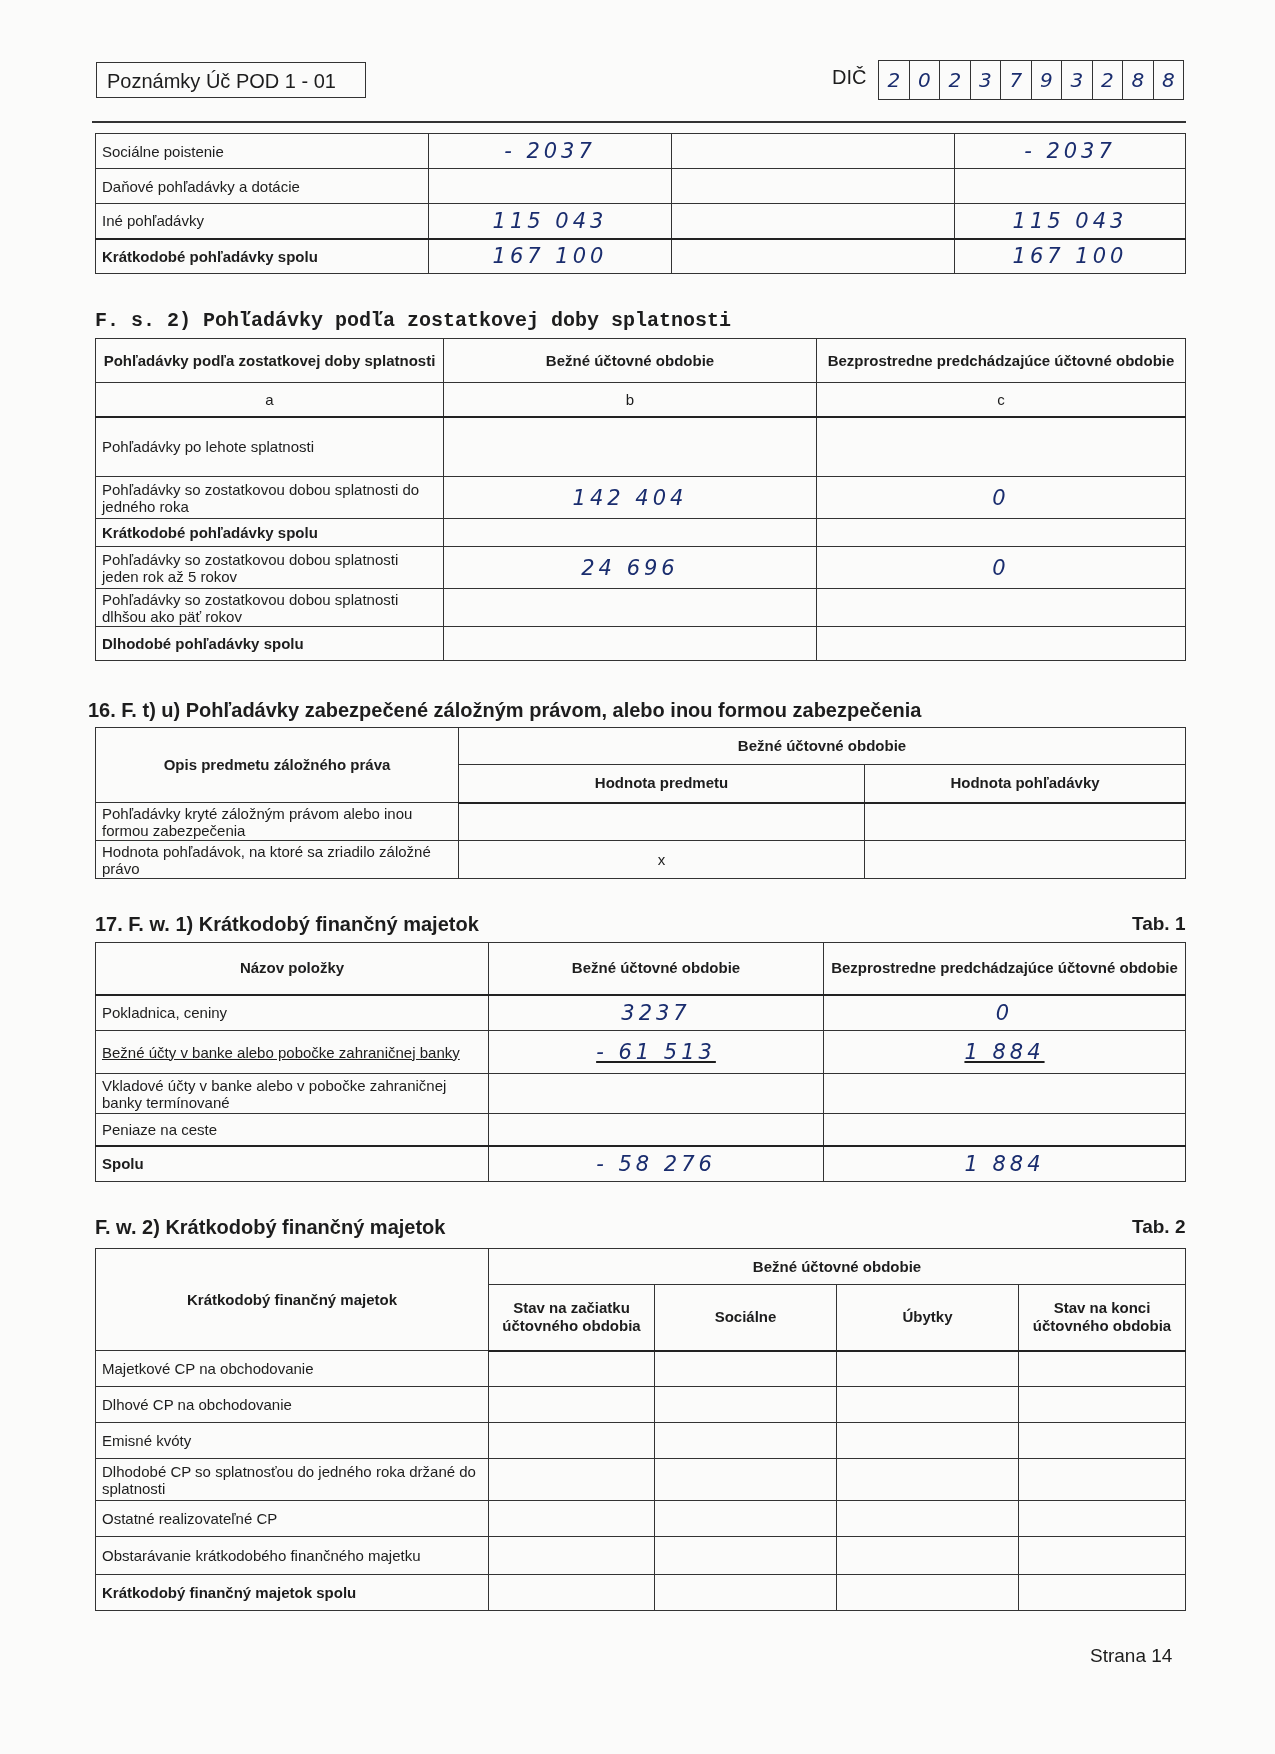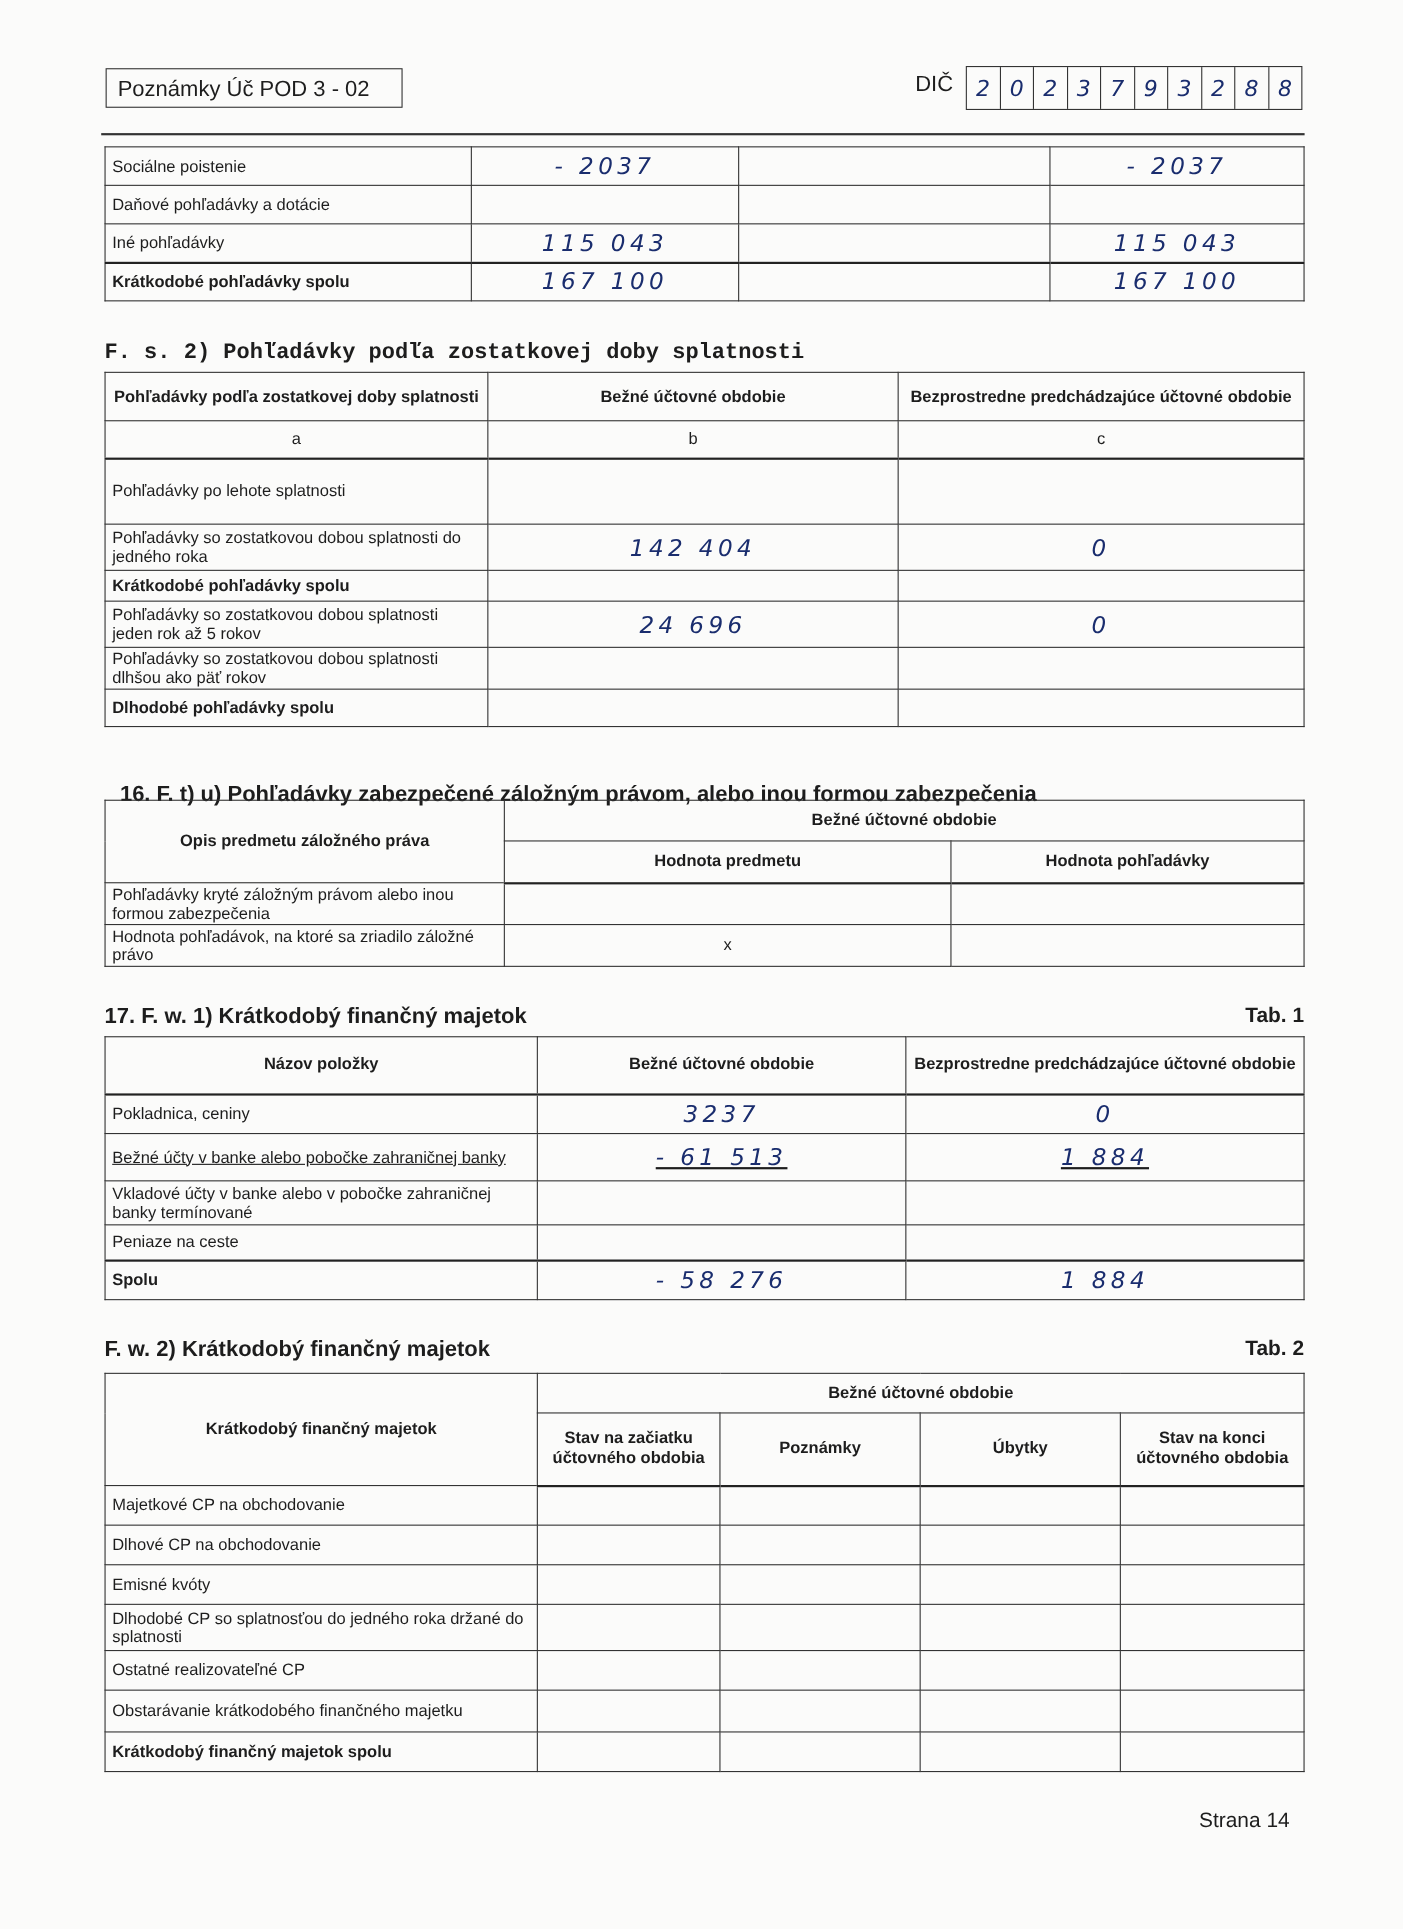--- a/index.html
+++ b/index.html
@@ -16,21 +16,21 @@
   .b { font-weight:bold; }
   .val { text-align:center; }
   .thick-top td { border-top:2.5px solid #222; }
   .thick-bottom th, .thick-bottom td { border-bottom:2.5px solid #222; }
   .title { font-weight:bold; font-size:20px; position:absolute; }
   .doc-tab { font-weight:bold; font-size:19px; position:absolute; }
 </style>
 </head>
 <body>
 
-<div class="abs" style="left:96px;top:62px;width:270px;height:36px;border:1.5px solid #333;font-size:20px;line-height:36px;padding-left:10px;box-sizing:border-box;">Poznámky Úč POD 3 - 02</div>
+<div class="abs" style="left:96px;top:62px;width:270px;height:36px;border:1.5px solid #333;font-size:20px;line-height:36px;padding-left:10px;box-sizing:border-box;">Poznámky Úč POD 1 - 01</div>
 
 <div class="abs" style="left:832px;top:66px;font-size:20px;">DIČ</div>
 <div class="abs" id="dic" style="left:878px;top:60px;height:38px;display:flex;border:1.5px solid #333;">
     <span class="hw" style="width: 29.5px; height: 38px; line-height: 38px; text-align: center; letter-spacing: 0px; font-size: 20px;">2</span>
     <span class="hw" style="width: 29.5px; height: 38px; line-height: 38px; text-align: center; letter-spacing: 0px; font-size: 20px; border-left: 1px solid rgb(51, 51, 51);">0</span>
     <span class="hw" style="width: 29.5px; height: 38px; line-height: 38px; text-align: center; letter-spacing: 0px; font-size: 20px; border-left: 1px solid rgb(51, 51, 51);">2</span>
     <span class="hw" style="width: 29.5px; height: 38px; line-height: 38px; text-align: center; letter-spacing: 0px; font-size: 20px; border-left: 1px solid rgb(51, 51, 51);">3</span>
     <span class="hw" style="width: 29.5px; height: 38px; line-height: 38px; text-align: center; letter-spacing: 0px; font-size: 20px; border-left: 1px solid rgb(51, 51, 51);">7</span>
     <span class="hw" style="width: 29.5px; height: 38px; line-height: 38px; text-align: center; letter-spacing: 0px; font-size: 20px; border-left: 1px solid rgb(51, 51, 51);">9</span>
     <span class="hw" style="width: 29.5px; height: 38px; line-height: 38px; text-align: center; letter-spacing: 0px; font-size: 20px; border-left: 1px solid rgb(51, 51, 51);">3</span>
@@ -122,21 +122,21 @@
         <td class="val hw"></td>
       </tr>
       <tr style="height: 34px;">
         <td class="lbl b">Dlhodobé pohľadávky spolu</td>
         <td class="val hw"></td>
         <td class="val hw"></td>
       </tr>
     </tbody>
 </table>
 
-<div class="title" style="left:109px;top:699px;margin-top:12px;">16. F. t) u)  Pohľadávky zabezpečené záložným právom, alebo inou formou zabezpečenia</div>
+<div class="title" style="left:88px;top:699px;">16. F. t) u)  Pohľadávky zabezpečené záložným právom, alebo inou formou zabezpečenia</div>
 <table style="left:95px;top:727px;width:1090px;">
   <colgroup>
       <col style="width:363px">
       <col style="width:406px">
       <col style="width:321px">
     </colgroup>
   <thead>
     <tr style="height:37px;">
       <th rowspan="2">Opis predmetu záložného práva</th>
       <th colspan="2">Bežné účtovné obdobie</th>
@@ -214,21 +214,21 @@
       <col style="width:182px">
       <col style="width:167px">
     </colgroup>
   <thead>
     <tr style="height:36px;">
       <th rowspan="2">Krátkodobý finančný majetok</th>
       <th colspan="4">Bežné účtovné obdobie</th>
     </tr>
     <tr style="height:66px;" class="thick-bottom">
       <th>Stav na začiatku účtovného obdobia</th>
-      <th>Poznámky</th>
+      <th>Sociálne</th>
       <th>Úbytky</th>
       <th>Stav na konci účtovného obdobia</th>
     </tr>
   </thead>
   <tbody id="fw2-body">
       <tr style="height: 36px;">
         <td class="lbl">Majetkové CP na obchodovanie</td>
         <td class="val hw"></td>
         <td class="val hw"></td>
         <td class="val hw"></td>

